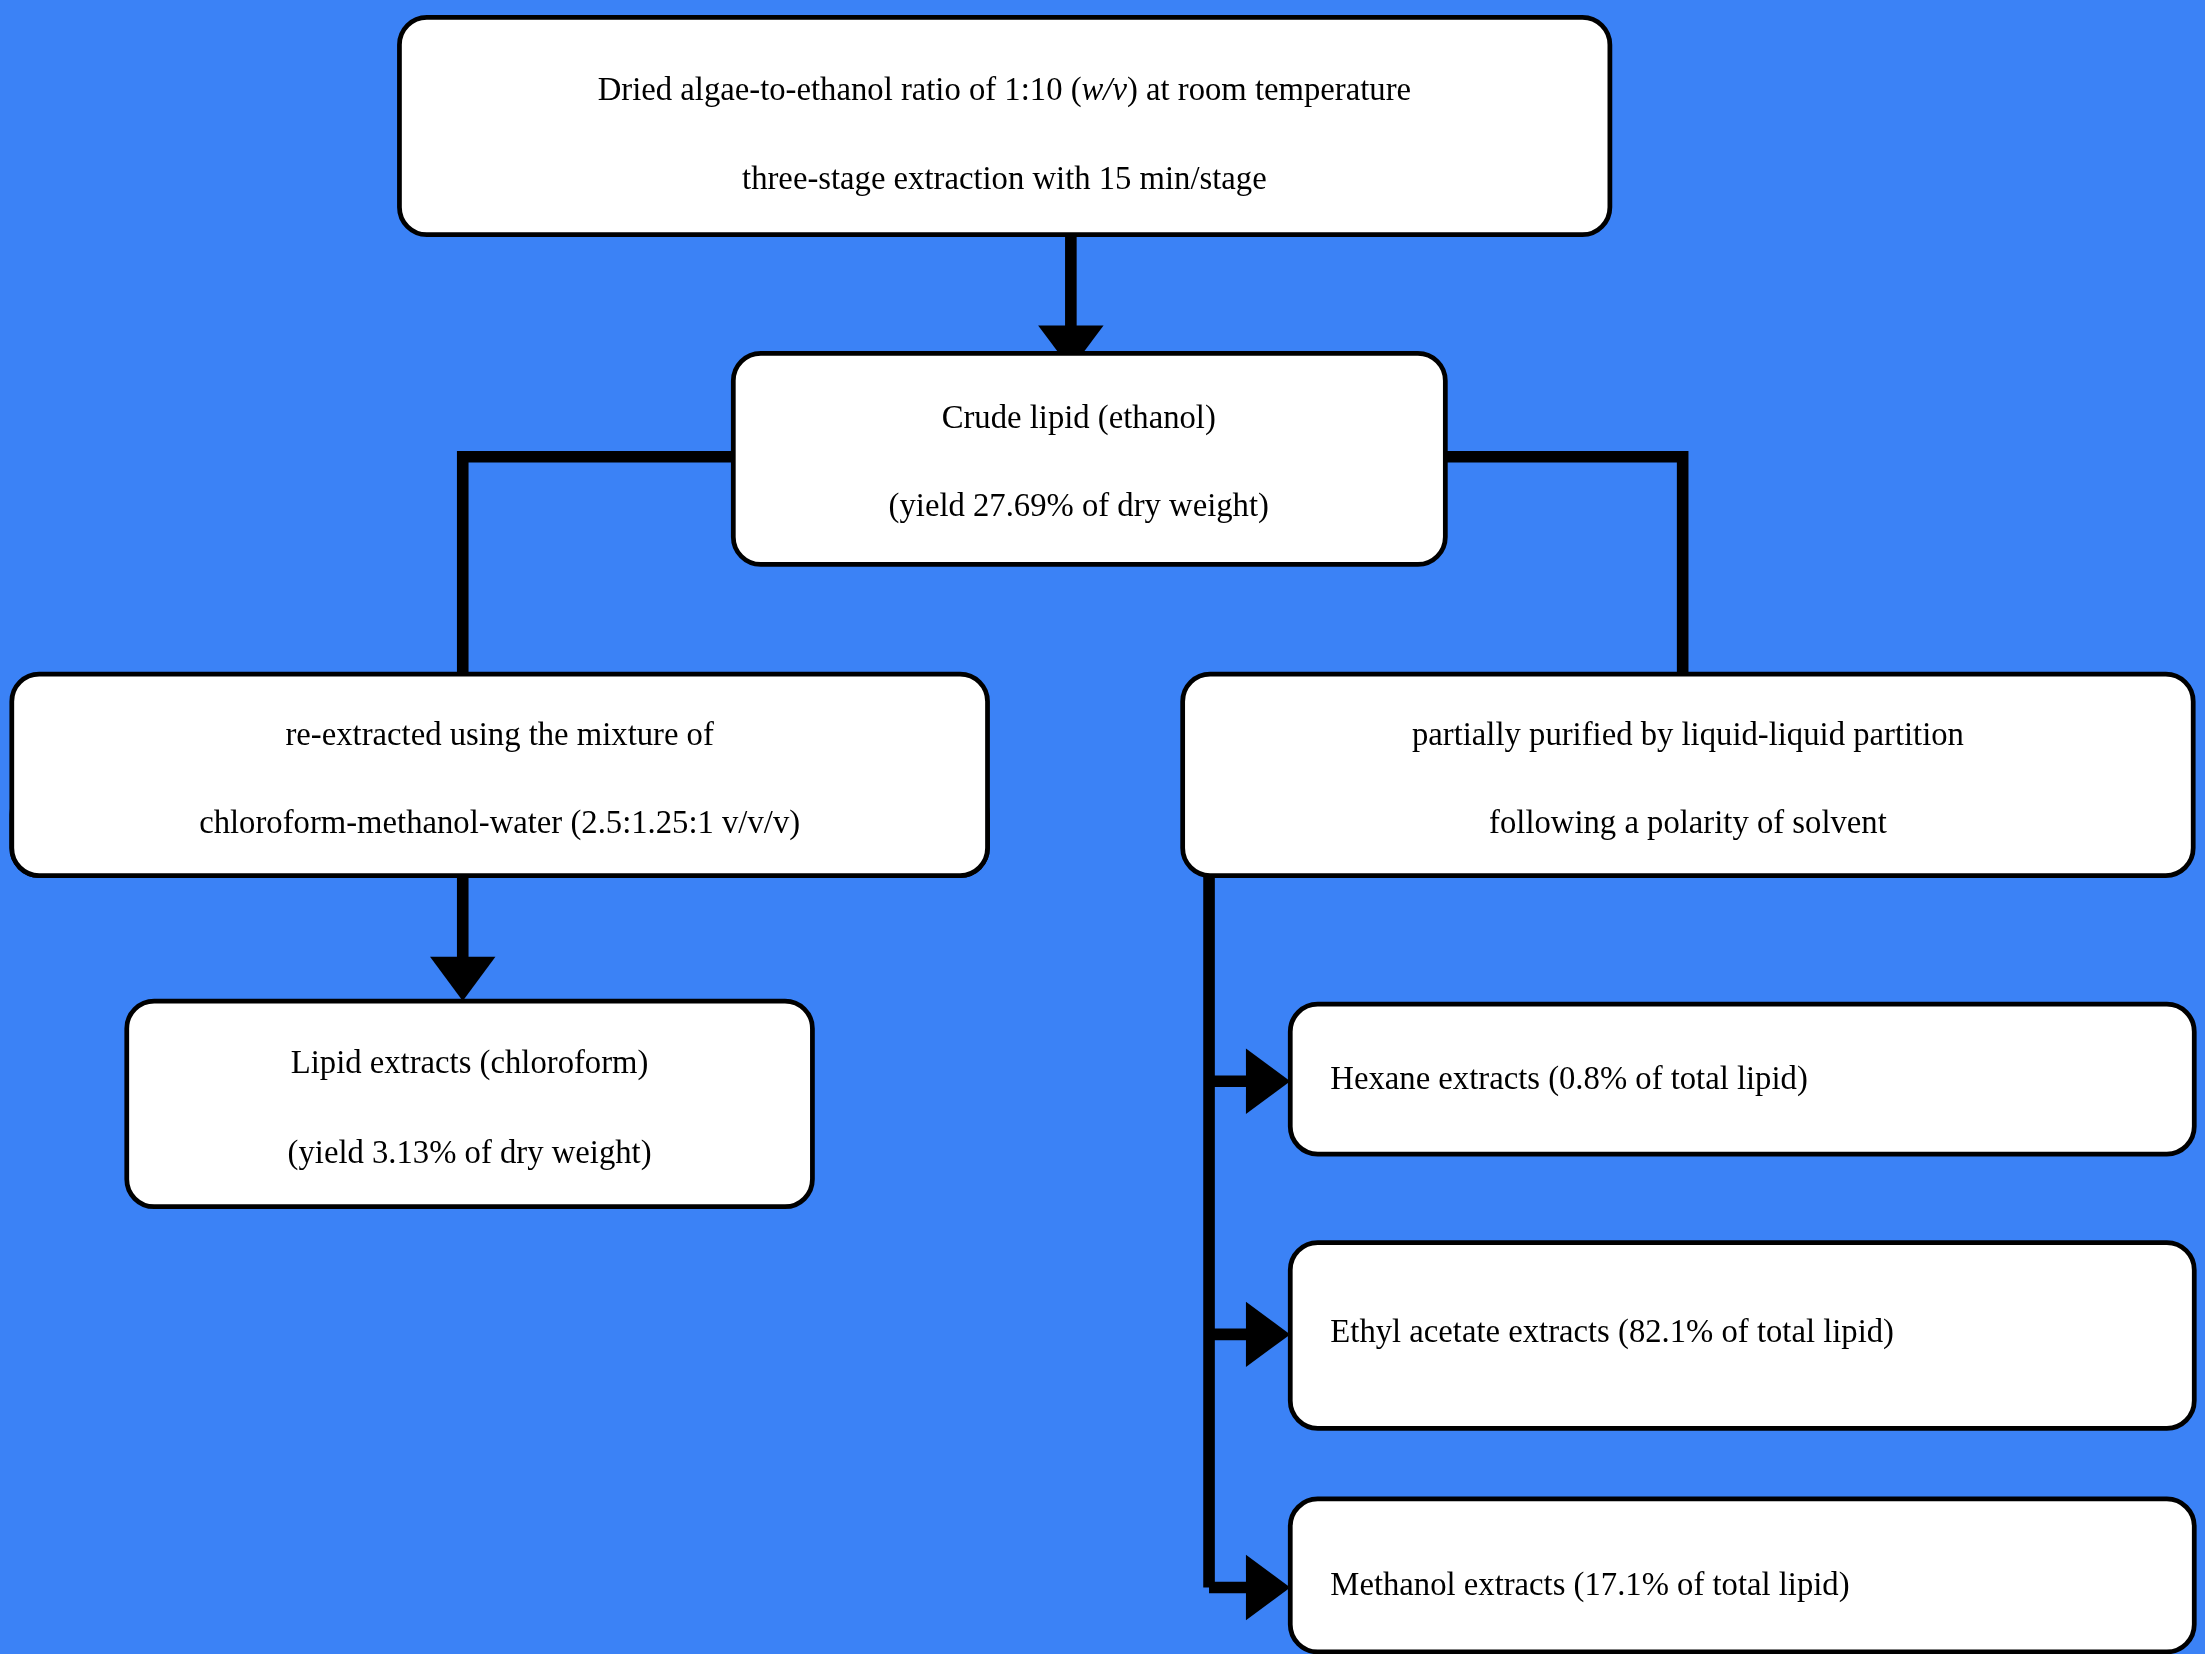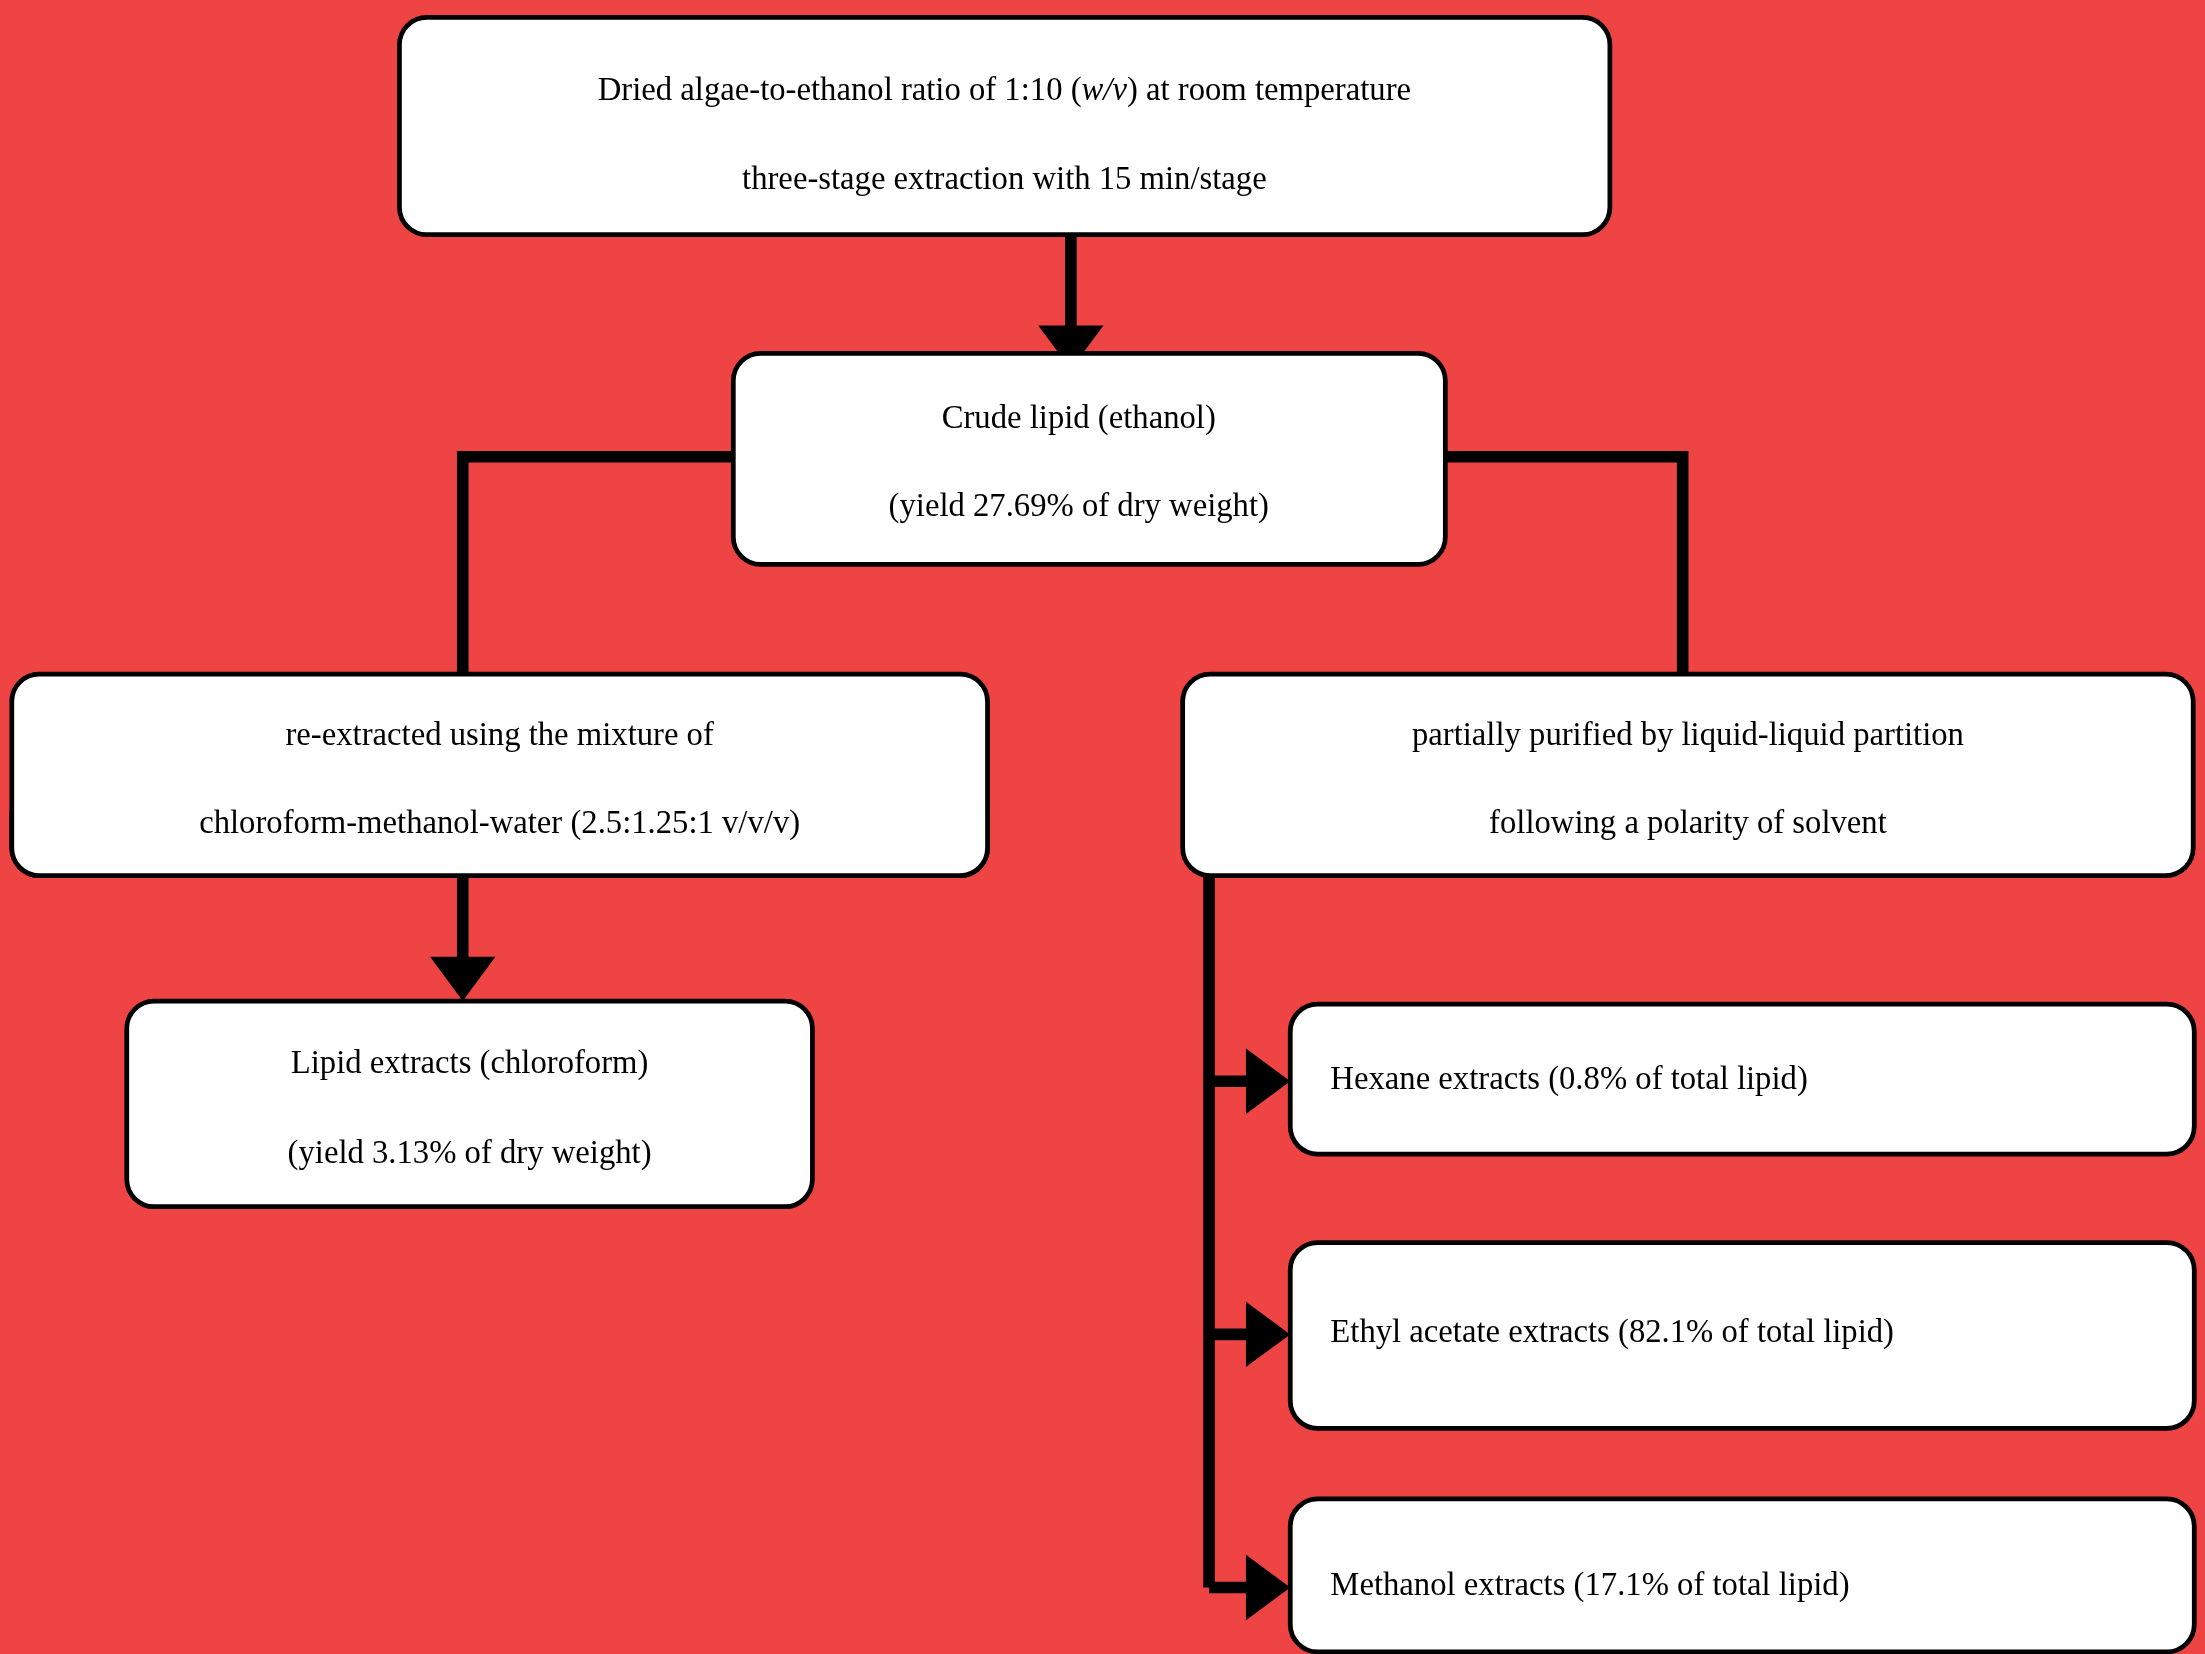--- a/index.html
+++ b/index.html
@@ -4,21 +4,21 @@
 <style>
   html, body {
     margin: 0;
     padding: 0;
     background: #ffffff;
   }
   #canvas {
     position: relative;
     width: 2205px;
     height: 1654px;
-    background: #ef4444;
+    background: #3b82f6;
     overflow: hidden;
   }
   #flow-svg {
     position: absolute;
     top: 0;
     left: 0;
     width: 2205px;
     height: 1654px;
   }
   .node-box {

